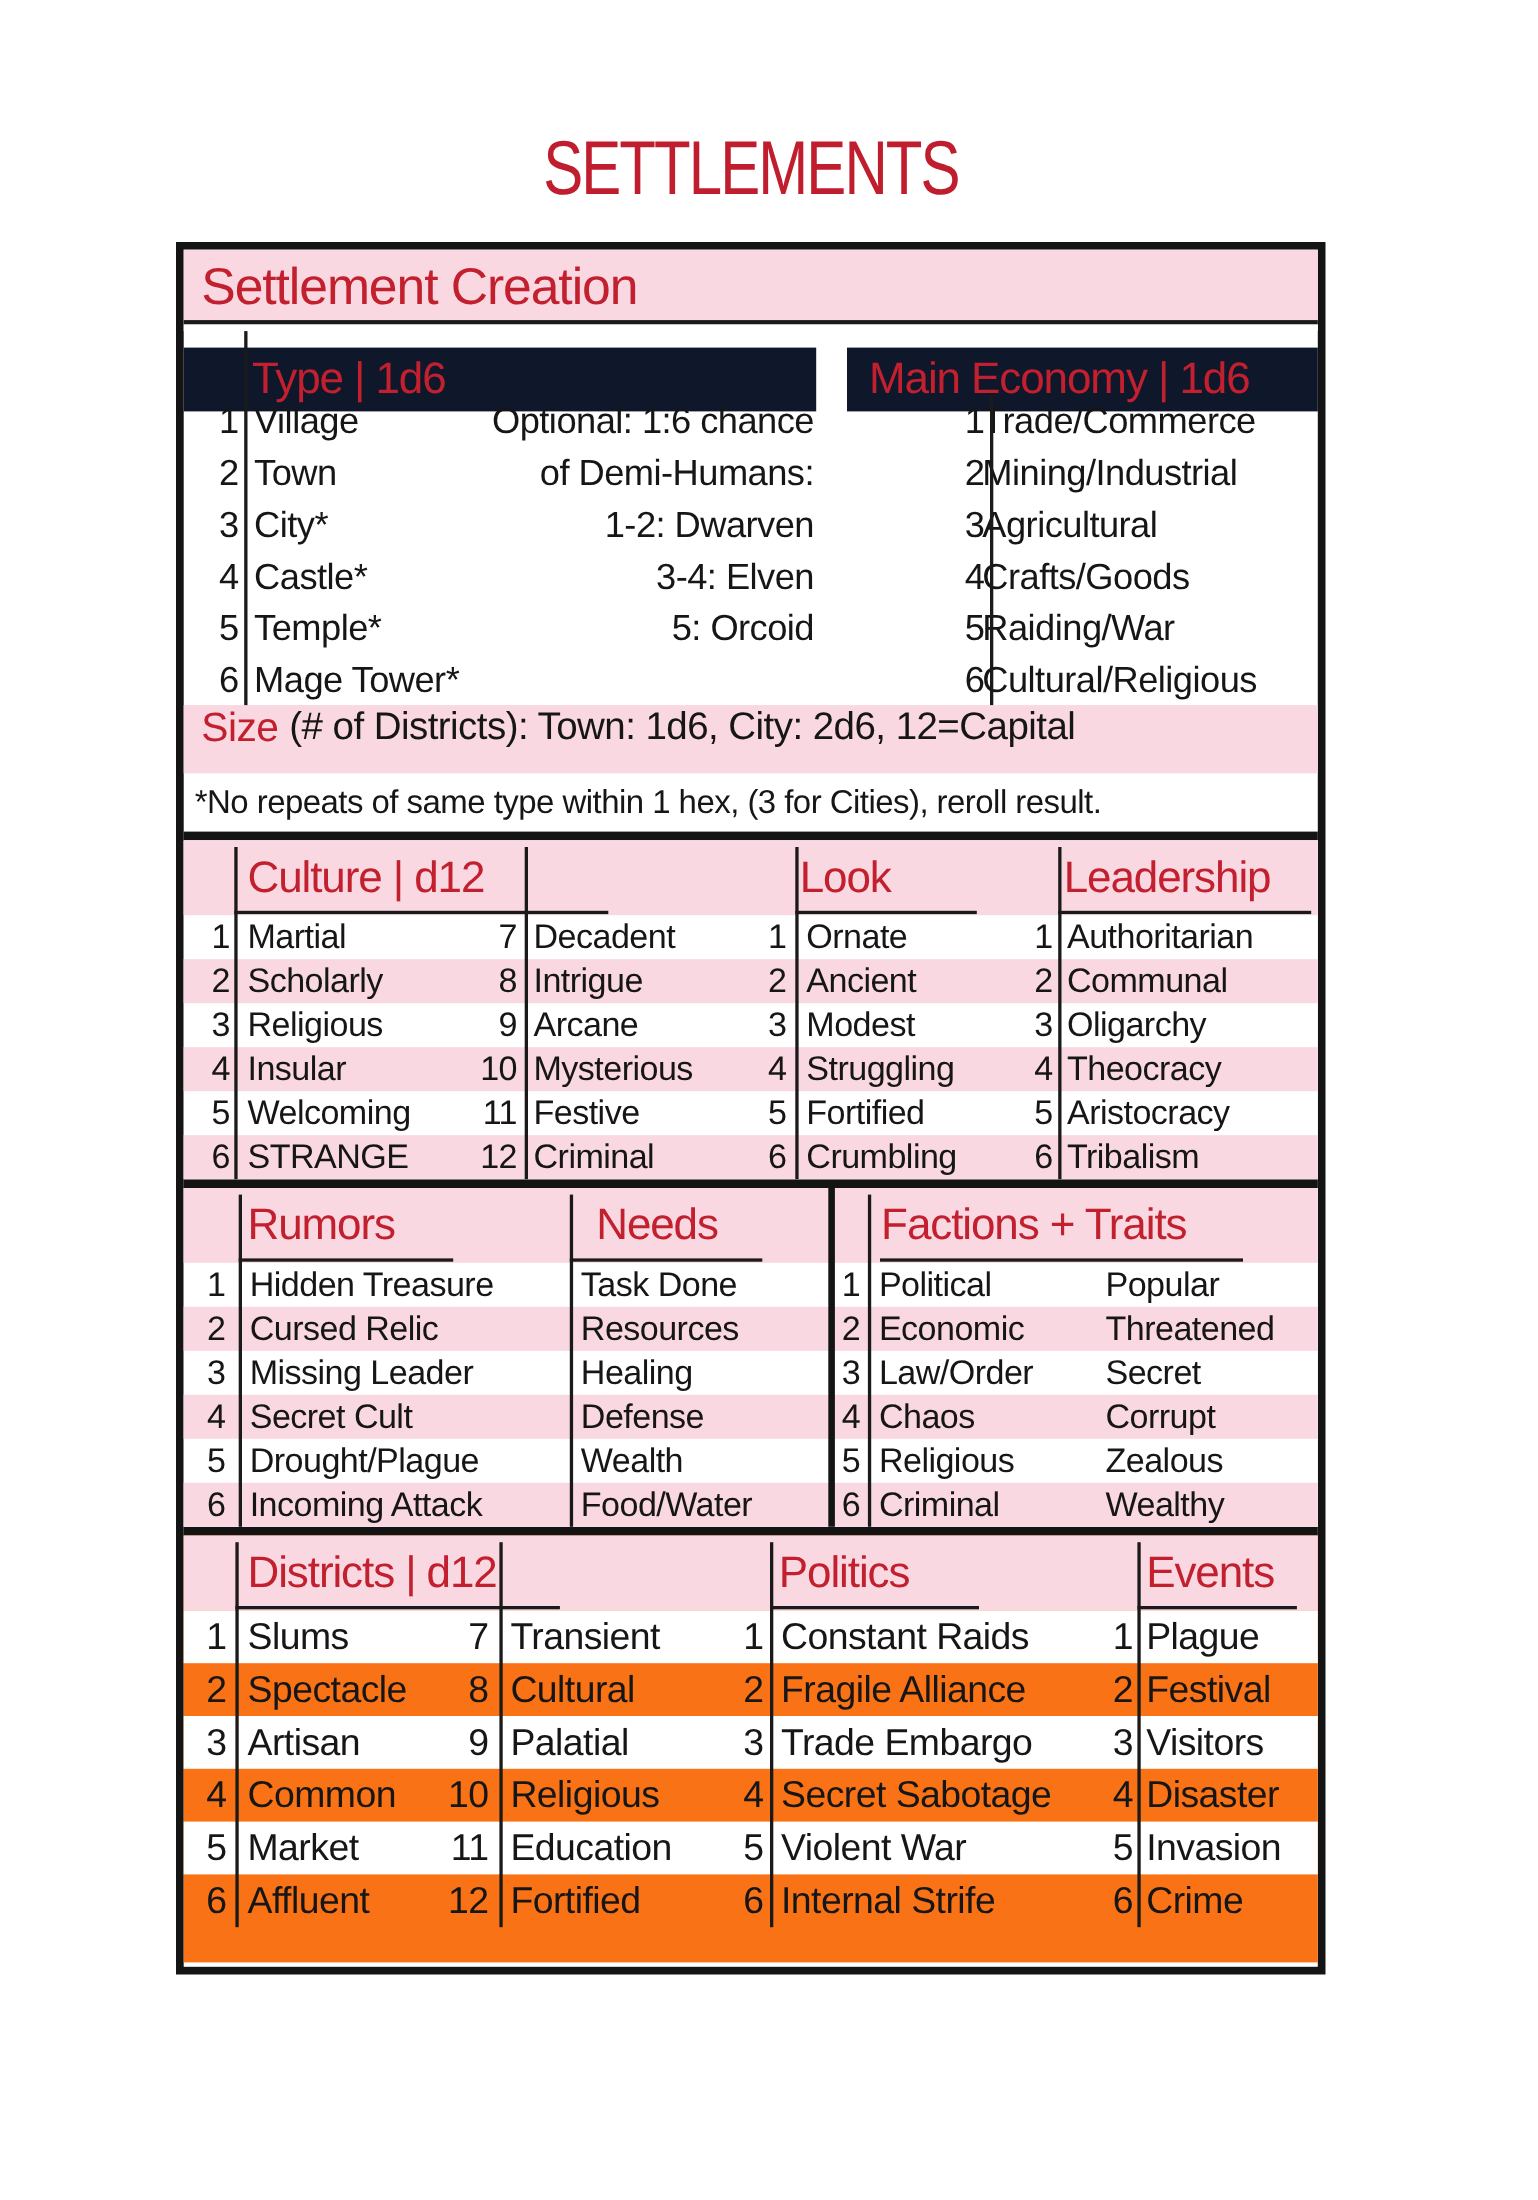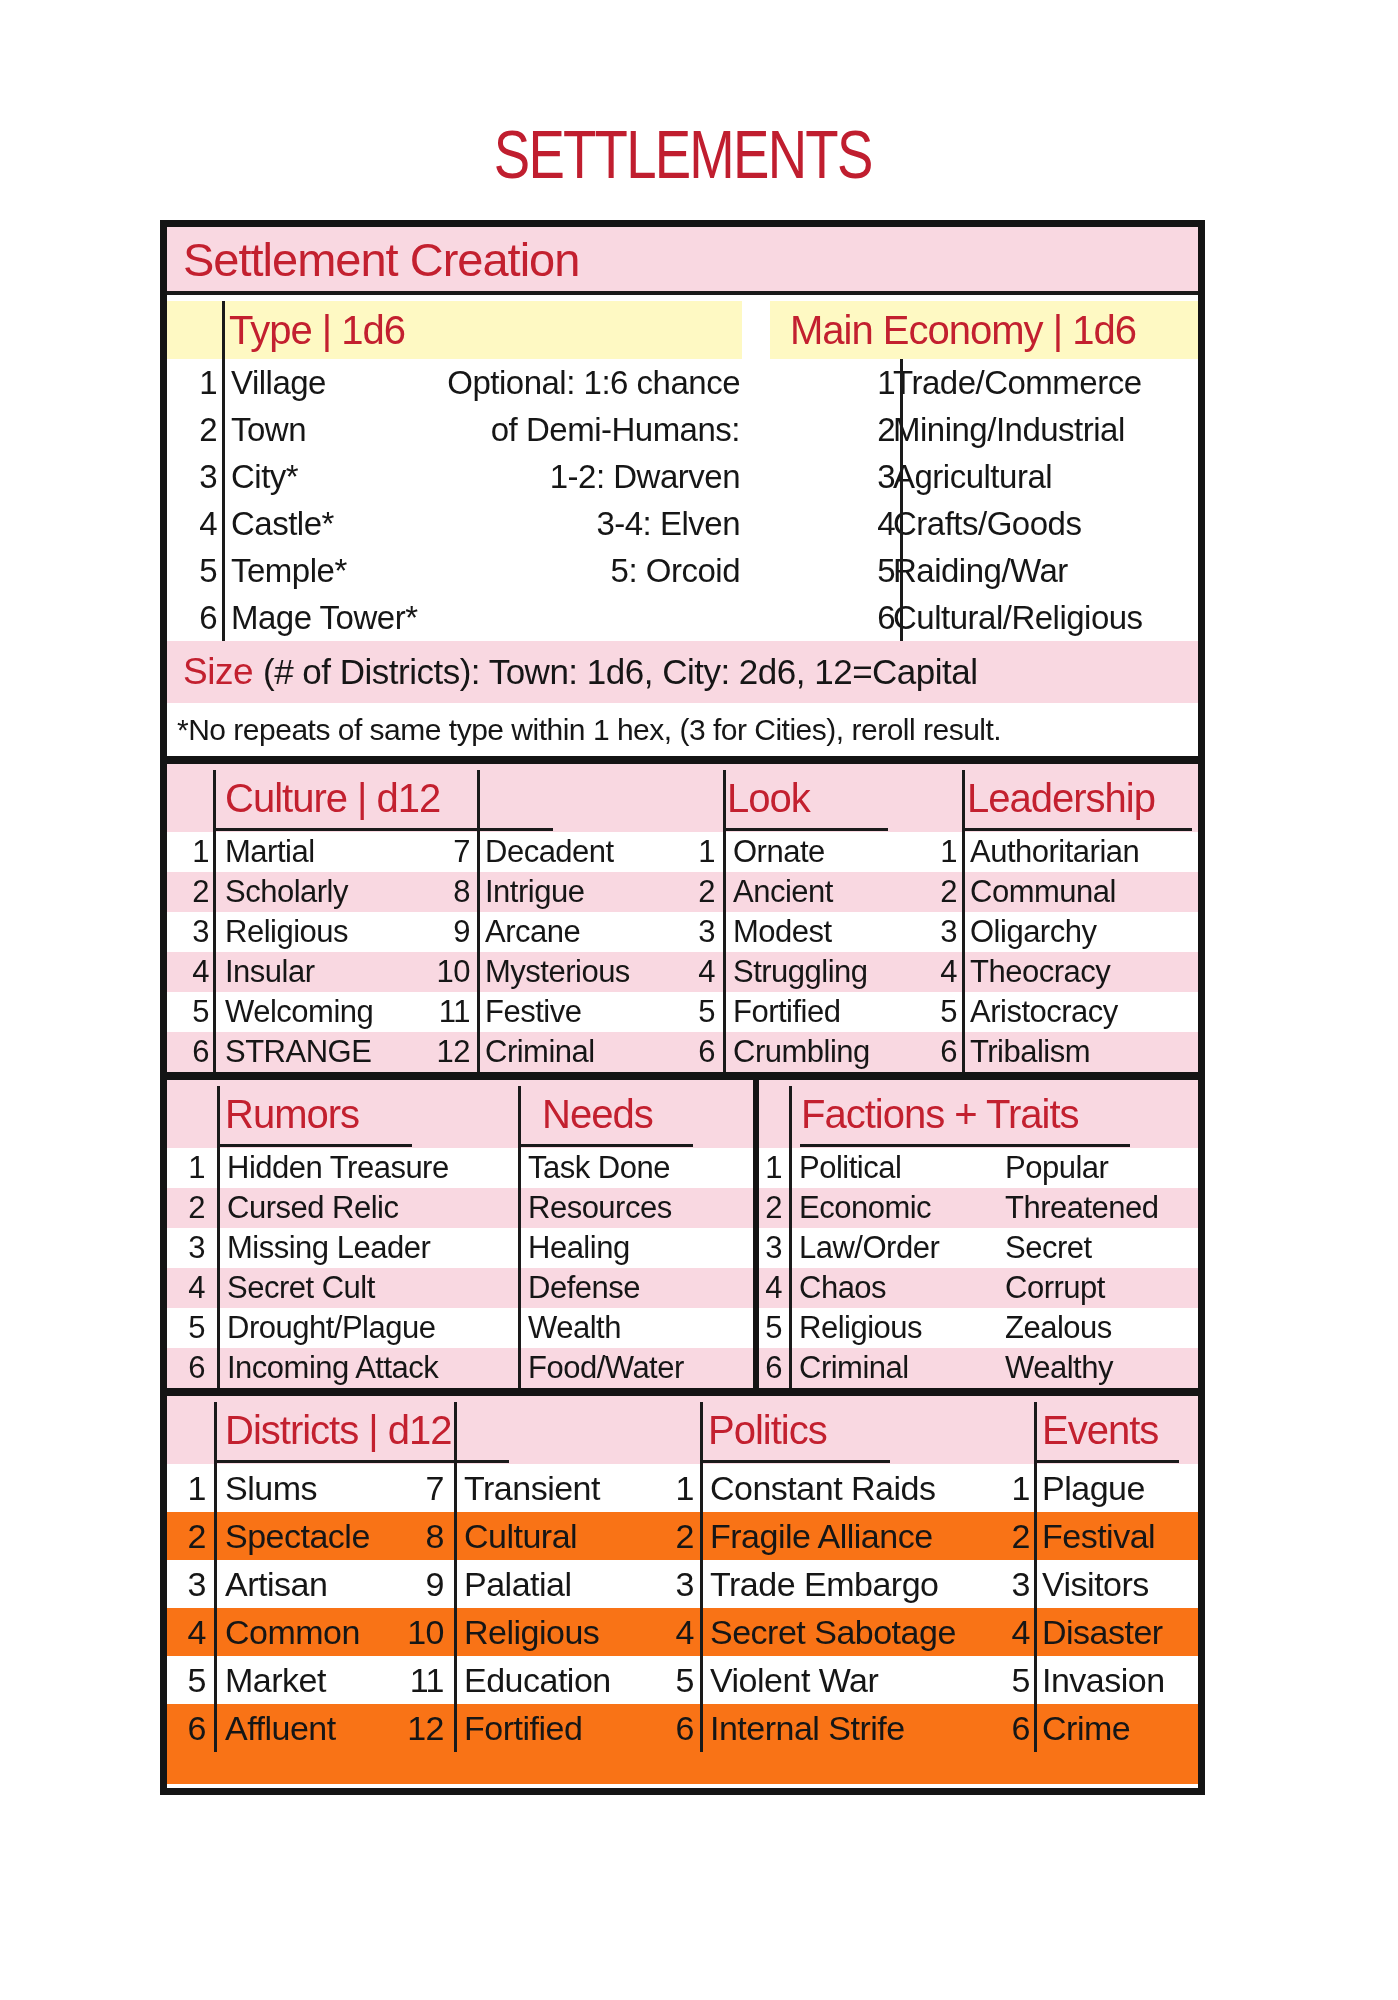--- a/index.html
+++ b/index.html
@@ -9,21 +9,21 @@
          font-size:62px;letter-spacing:-2px;color:#c01e2f;}
   .title span{display:inline-block;transform:scaleX(.88) scaleY(1.12);}
   .card{position:absolute;left:160px;top:220px;width:1045px;height:1575px;
         border:7px solid #141414;box-sizing:border-box;background:#ffffff;}
   .red{color:#c3202f;}
   .sc-band{height:68px;background:#f9d8e1;border-bottom:4px solid #1a1a1a;
            display:flex;align-items:center;padding-left:16px;box-sizing:border-box;}
   .sc-band .sc-text{font-size:47px;letter-spacing:-1px;}
   .white-gap{height:6px;background:#ffffff;}
   section{position:relative;display:block;}
-  .band{position:absolute;top:0;height:58px;background:#fef9c3;}
+  .band{position:absolute;top:15px;height:58px;background:#0f172a;}
   .h2{font-size:40px;letter-spacing:-1px;white-space:nowrap;}
   .s1{height:340px;}
   .s1 .band-type{left:0;width:575px;}
   .s1 .band-econ{left:603px;right:0;}
   .s1 .band span{position:absolute;top:50%;transform:translateY(-50%);}
   .s1 .band-type span{left:62px;}
   .s1 .band-econ span{left:20px;}
   .s1-body{position:absolute;top:58px;left:0;right:0;}
   .row{position:relative;}
   .row47{height:47px;font-size:33px;}
@@ -35,21 +35,21 @@
   
   .s1 .c-n1{left:0;width:50px;}
   .s1 .c-l1{left:64px;}
   .s1 .c-opt{left:140px;width:433px;justify-content:flex-end;}
   .s1 .c-n2{left:650px;width:78px;}
   .s1 .c-l2{left:726px;}
   
   .vl{position:absolute;width:3px;background:#1a1a1a;}
   .vl-thick{position:absolute;width:6px;background:#141414;}
   .ul{position:absolute;height:3px;background:#1a1a1a;}
-  .size-band{height:62px;background:#f9d8e1;display:flex;align-items:center;
+  .size-band{height:62px;background:#f9d8e1;display:flex;
              padding-left:16px;box-sizing:border-box;font-size:35px;letter-spacing:-0.5px;}
   .size-band .red{margin-right:10px;font-size:37px;}
   .footnote{height:53px;display:flex;align-items:center;padding-left:10px;
             box-sizing:border-box;font-size:30px;letter-spacing:-0.5px;}
   .hdiv{height:8px;background:#141414;}
   .sec-head{position:absolute;top:0;left:0;right:0;height:68px;background:#f9d8e1;}
   .sec-head .h2{position:absolute;top:50%;transform:translateY(-50%);}
   .sec-body{position:absolute;top:68px;left:0;right:0;}
   .sec-body .row:nth-child(even){background:#f9d8e1;}
   .s2{height:308px;background:#ffffff;}

